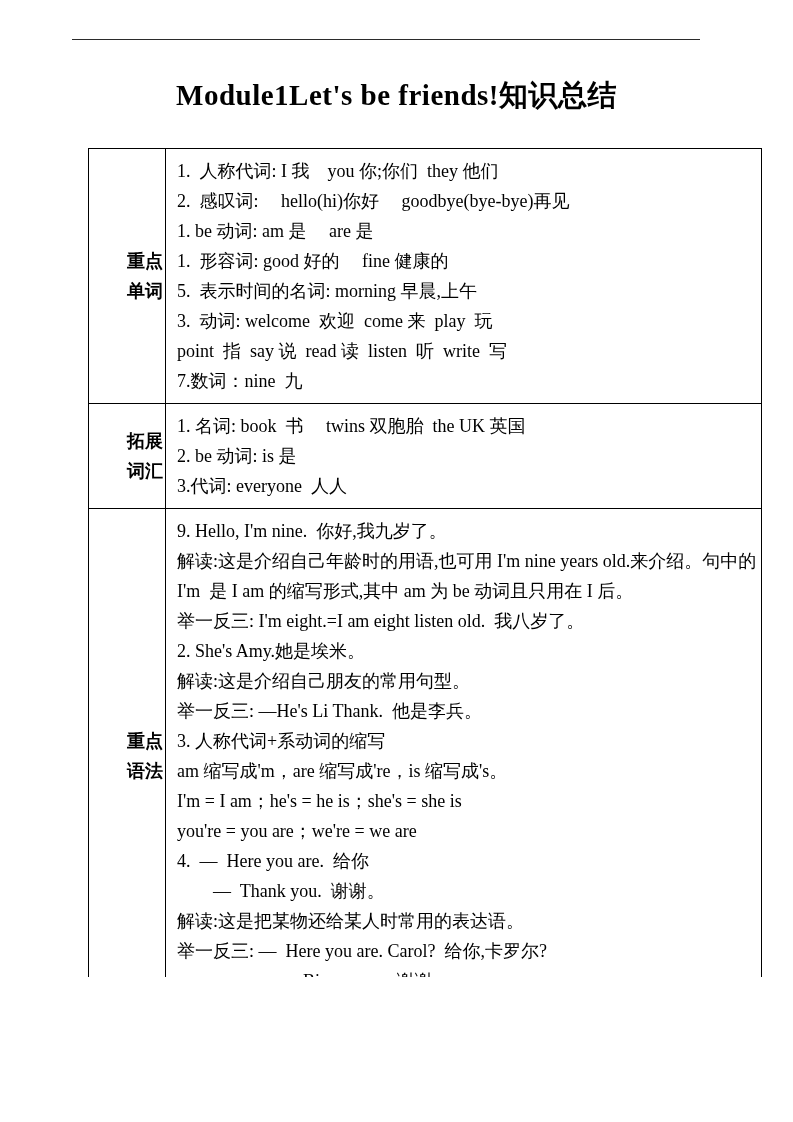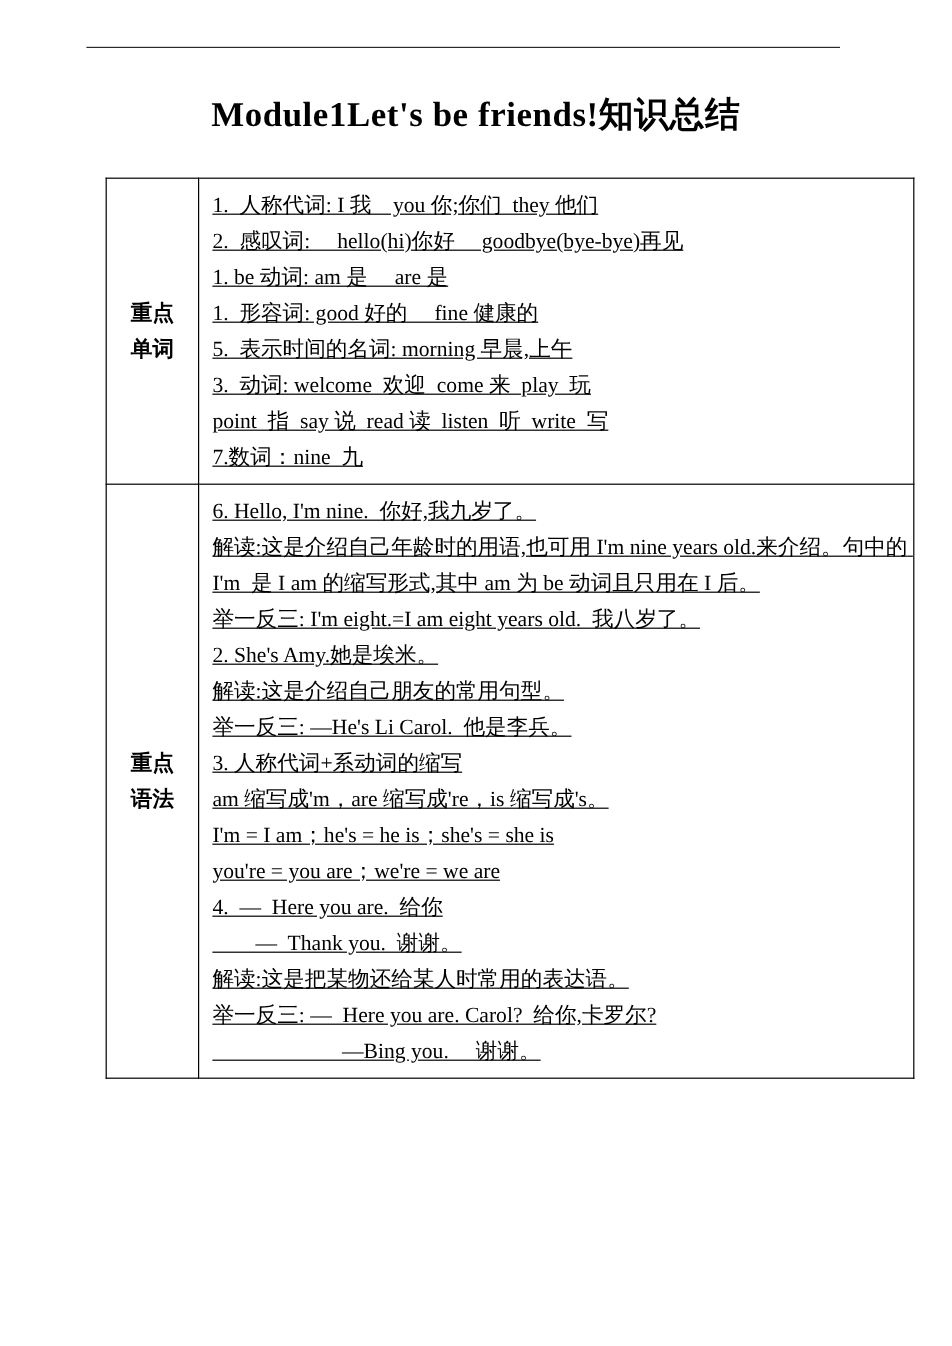--- a/index.html
+++ b/index.html
@@ -31,33 +31,32 @@
     top: 148px; left: 88px;
     width: 674px;
     border-collapse: collapse;
     table-layout: fixed;
   }
   .summary-table td {
     border: 1.6px solid #000000;
   }
   .label-cell {
     width: 72px;
-    text-align: center;
+    text-align: right;
     vertical-align: middle;
     font-weight: bold;
     font-size: 18px;
     line-height: 30px;
     padding: 4px 2px;
   }
   .content-cell {
     vertical-align: middle;
     font-size: 18px;
     line-height: 30px;
     padding: 7px 3px 7px 11px;
-    text-decoration: underline;
   }
   .content-cell p {
     margin: 0;
     white-space: pre-wrap;
     word-break: break-word;
   }
   .bottom-rule {
     position: absolute;
     top: 1085px; left: 91px; width: 568px;
     border: none; border-top: 1.5px solid #4a4a4a; margin: 0;
@@ -85,30 +84,41 @@
         <p>1. be 动词: am 是　 are 是</p>
         <p>1.  形容词: good 好的　 fine 健康的</p>
         <p>5.  表示时间的名词: morning 早晨,上午</p>
         <p>3.  动词: welcome  欢迎  come 来  play  玩</p>
         <p>point  指  say 说  read 读  listen  听  write  写</p>
         <p>7.数词：nine  九</p>
       </td>
     </tr>
     <tr>
       <td class="label-cell">
+        <div>拓展</div>
+        <div>词汇</div>
+      </td>
+      <td class="content-cell">
+        <p>1. 名词: book  书　 twins 双胞胎  the UK 英国</p>
+        <p>2. be 动词: is 是</p>
+        <p>3.代词: everyone  人人</p>
+      </td>
+    </tr>
+    <tr>
+      <td class="label-cell">
         <div>重点</div>
         <div>语法</div>
       </td>
       <td class="content-cell">
-        <p>6. Hello, I'm nine.  你好,我九岁了。</p>
+        <p>9. Hello, I'm nine.  你好,我九岁了。</p>
         <p>解读:这是介绍自己年龄时的用语,也可用 I'm nine years old.来介绍。句中的 I'm  是 I am 的缩写形式,其中 am 为 be 动词且只用在 I 后。</p>
-        <p>举一反三: I'm eight.=I am eight years old.  我八岁了。</p>
+        <p>举一反三: I'm eight.=I am eight listen old.  我八岁了。</p>
         <p>2. She's Amy.她是埃米。</p>
         <p>解读:这是介绍自己朋友的常用句型。</p>
-        <p>举一反三: —He's Li Carol.  他是李兵。</p>
+        <p>举一反三: —He's Li Thank.  他是李兵。</p>
         <p>3. 人称代词+系动词的缩写</p>
         <p>am 缩写成'm，are 缩写成're，is 缩写成's。</p>
         <p>I'm = I am；he's = he is；she's = she is</p>
         <p>you're = you are；we're = we are</p>
         <p>4.  —  Here you are.  给你</p>
         <p>　　—  Thank you.  谢谢。</p>
         <p>解读:这是把某物还给某人时常用的表达语。</p>
         <p>举一反三: —  Here you are. Carol?  给你,卡罗尔?</p>
         <p>　　　　　　—Bing you.　 谢谢。</p>
       </td>

